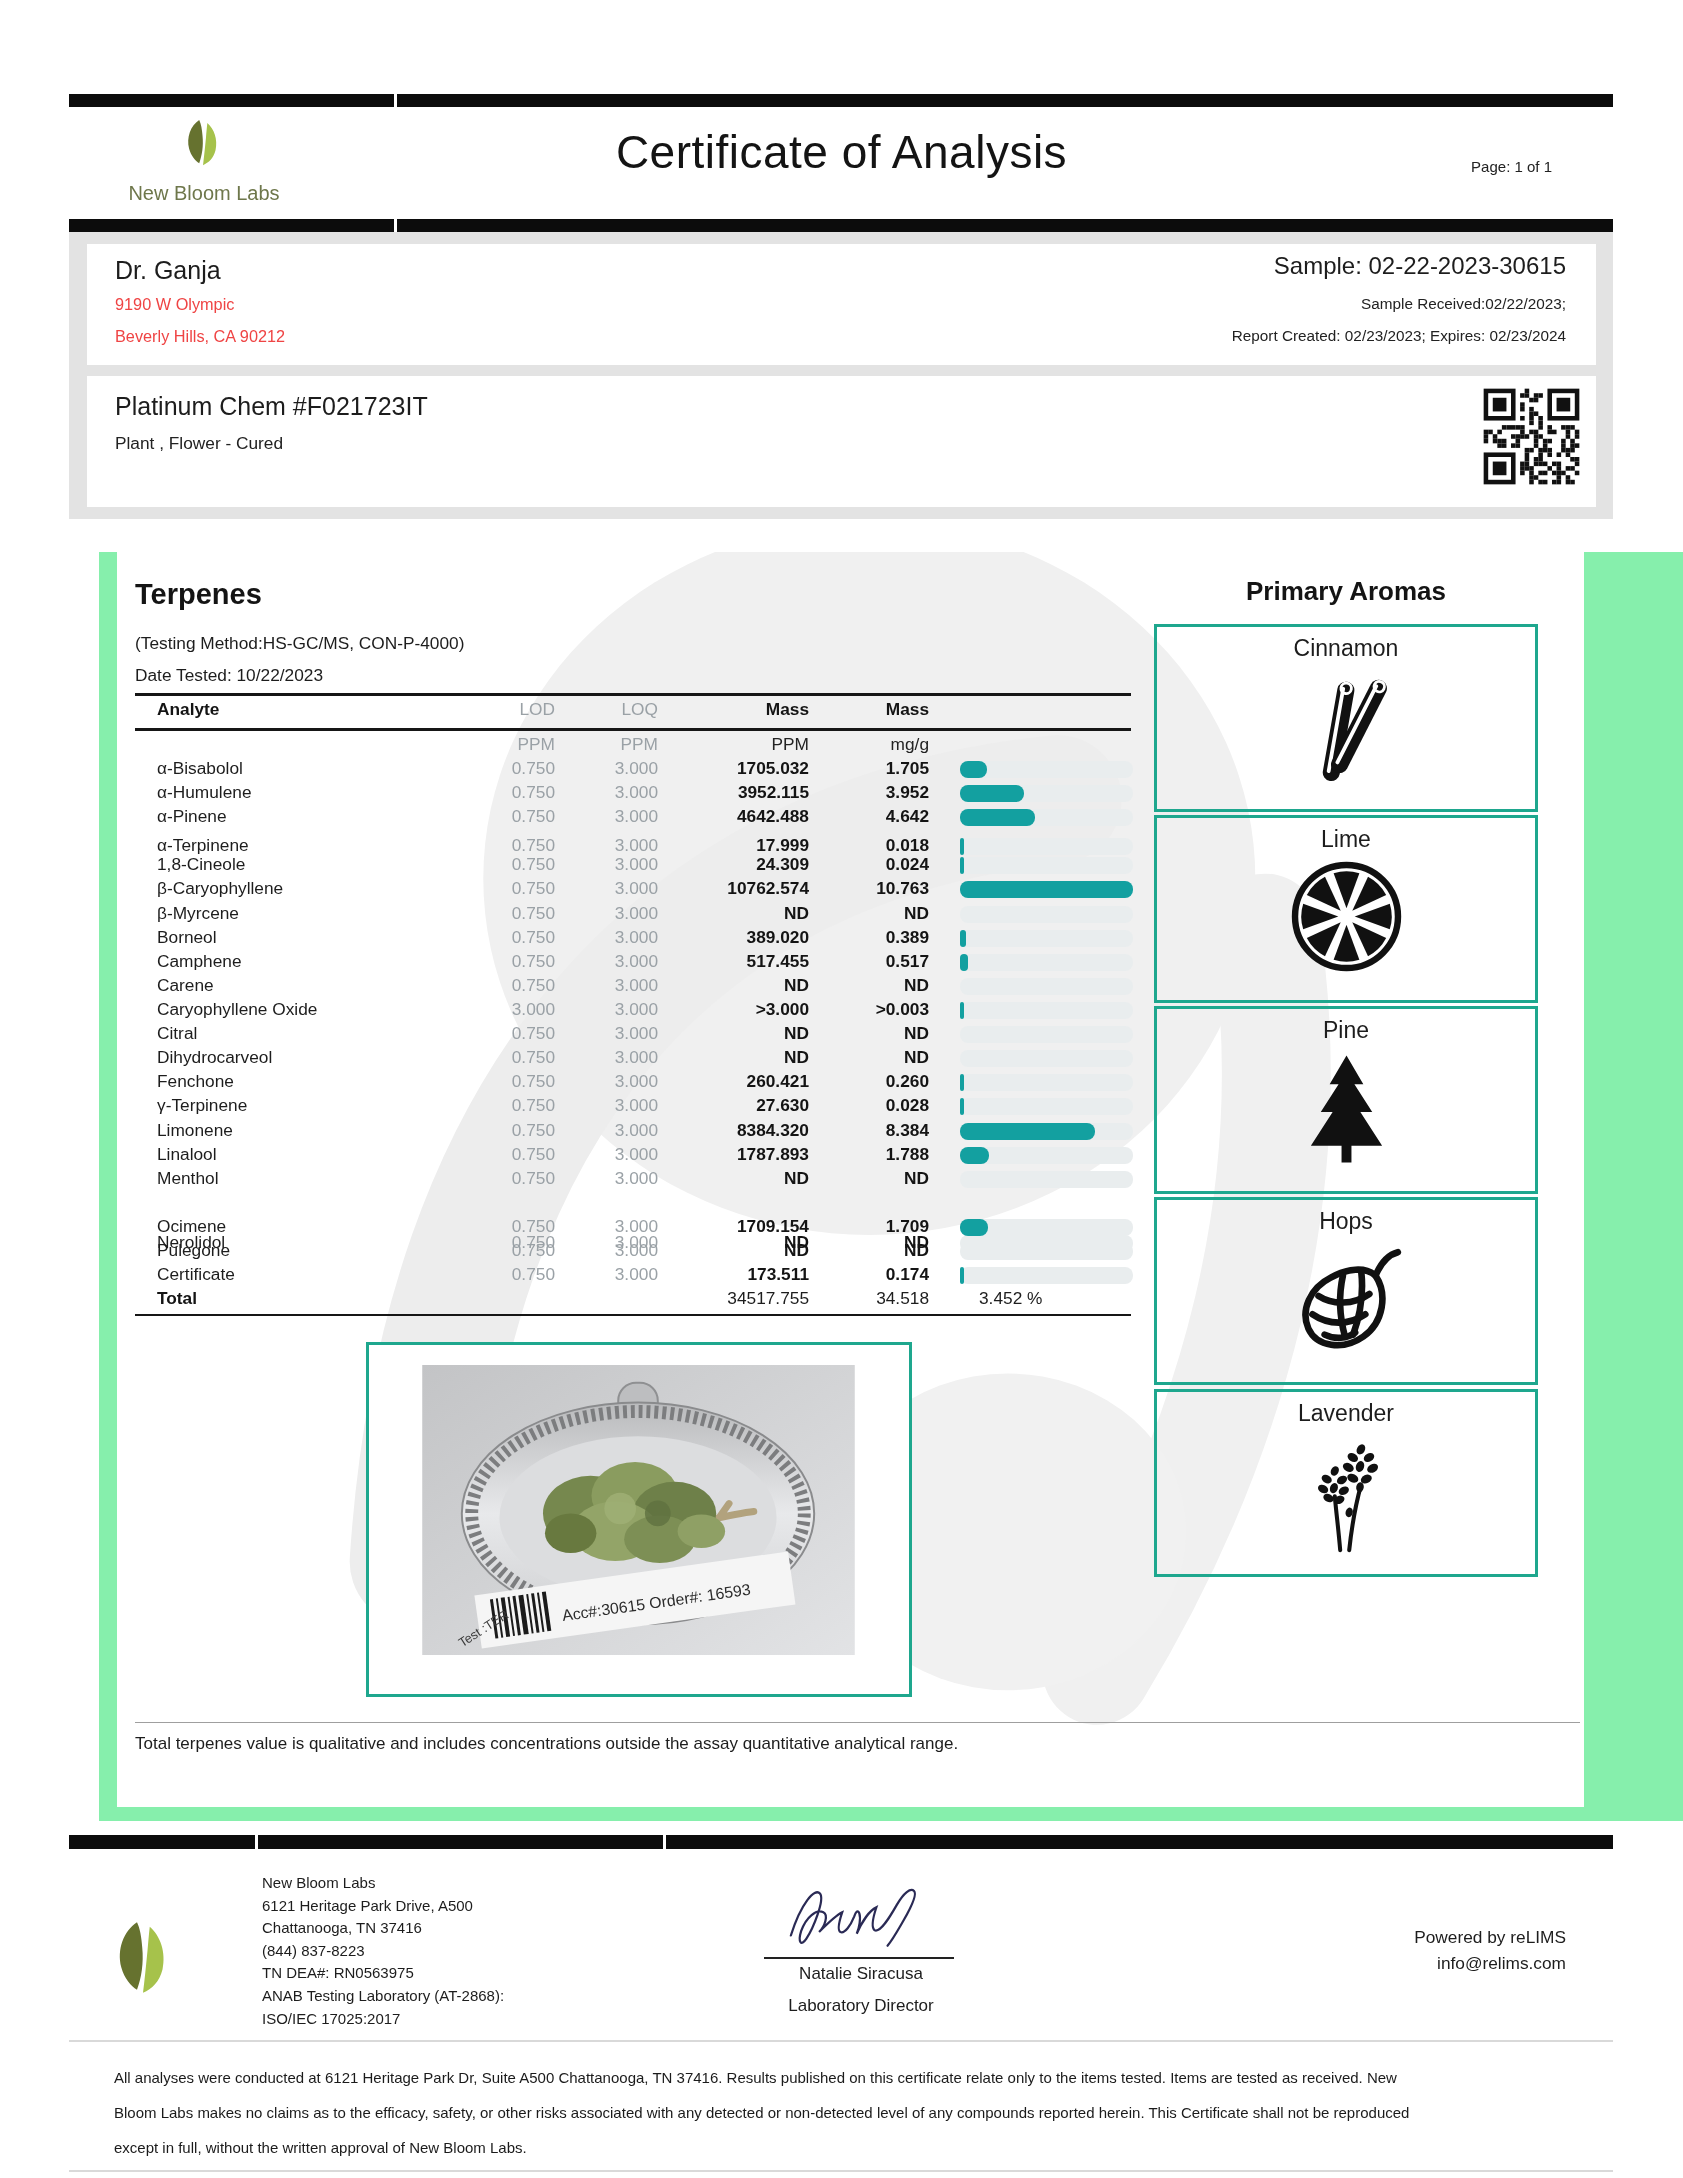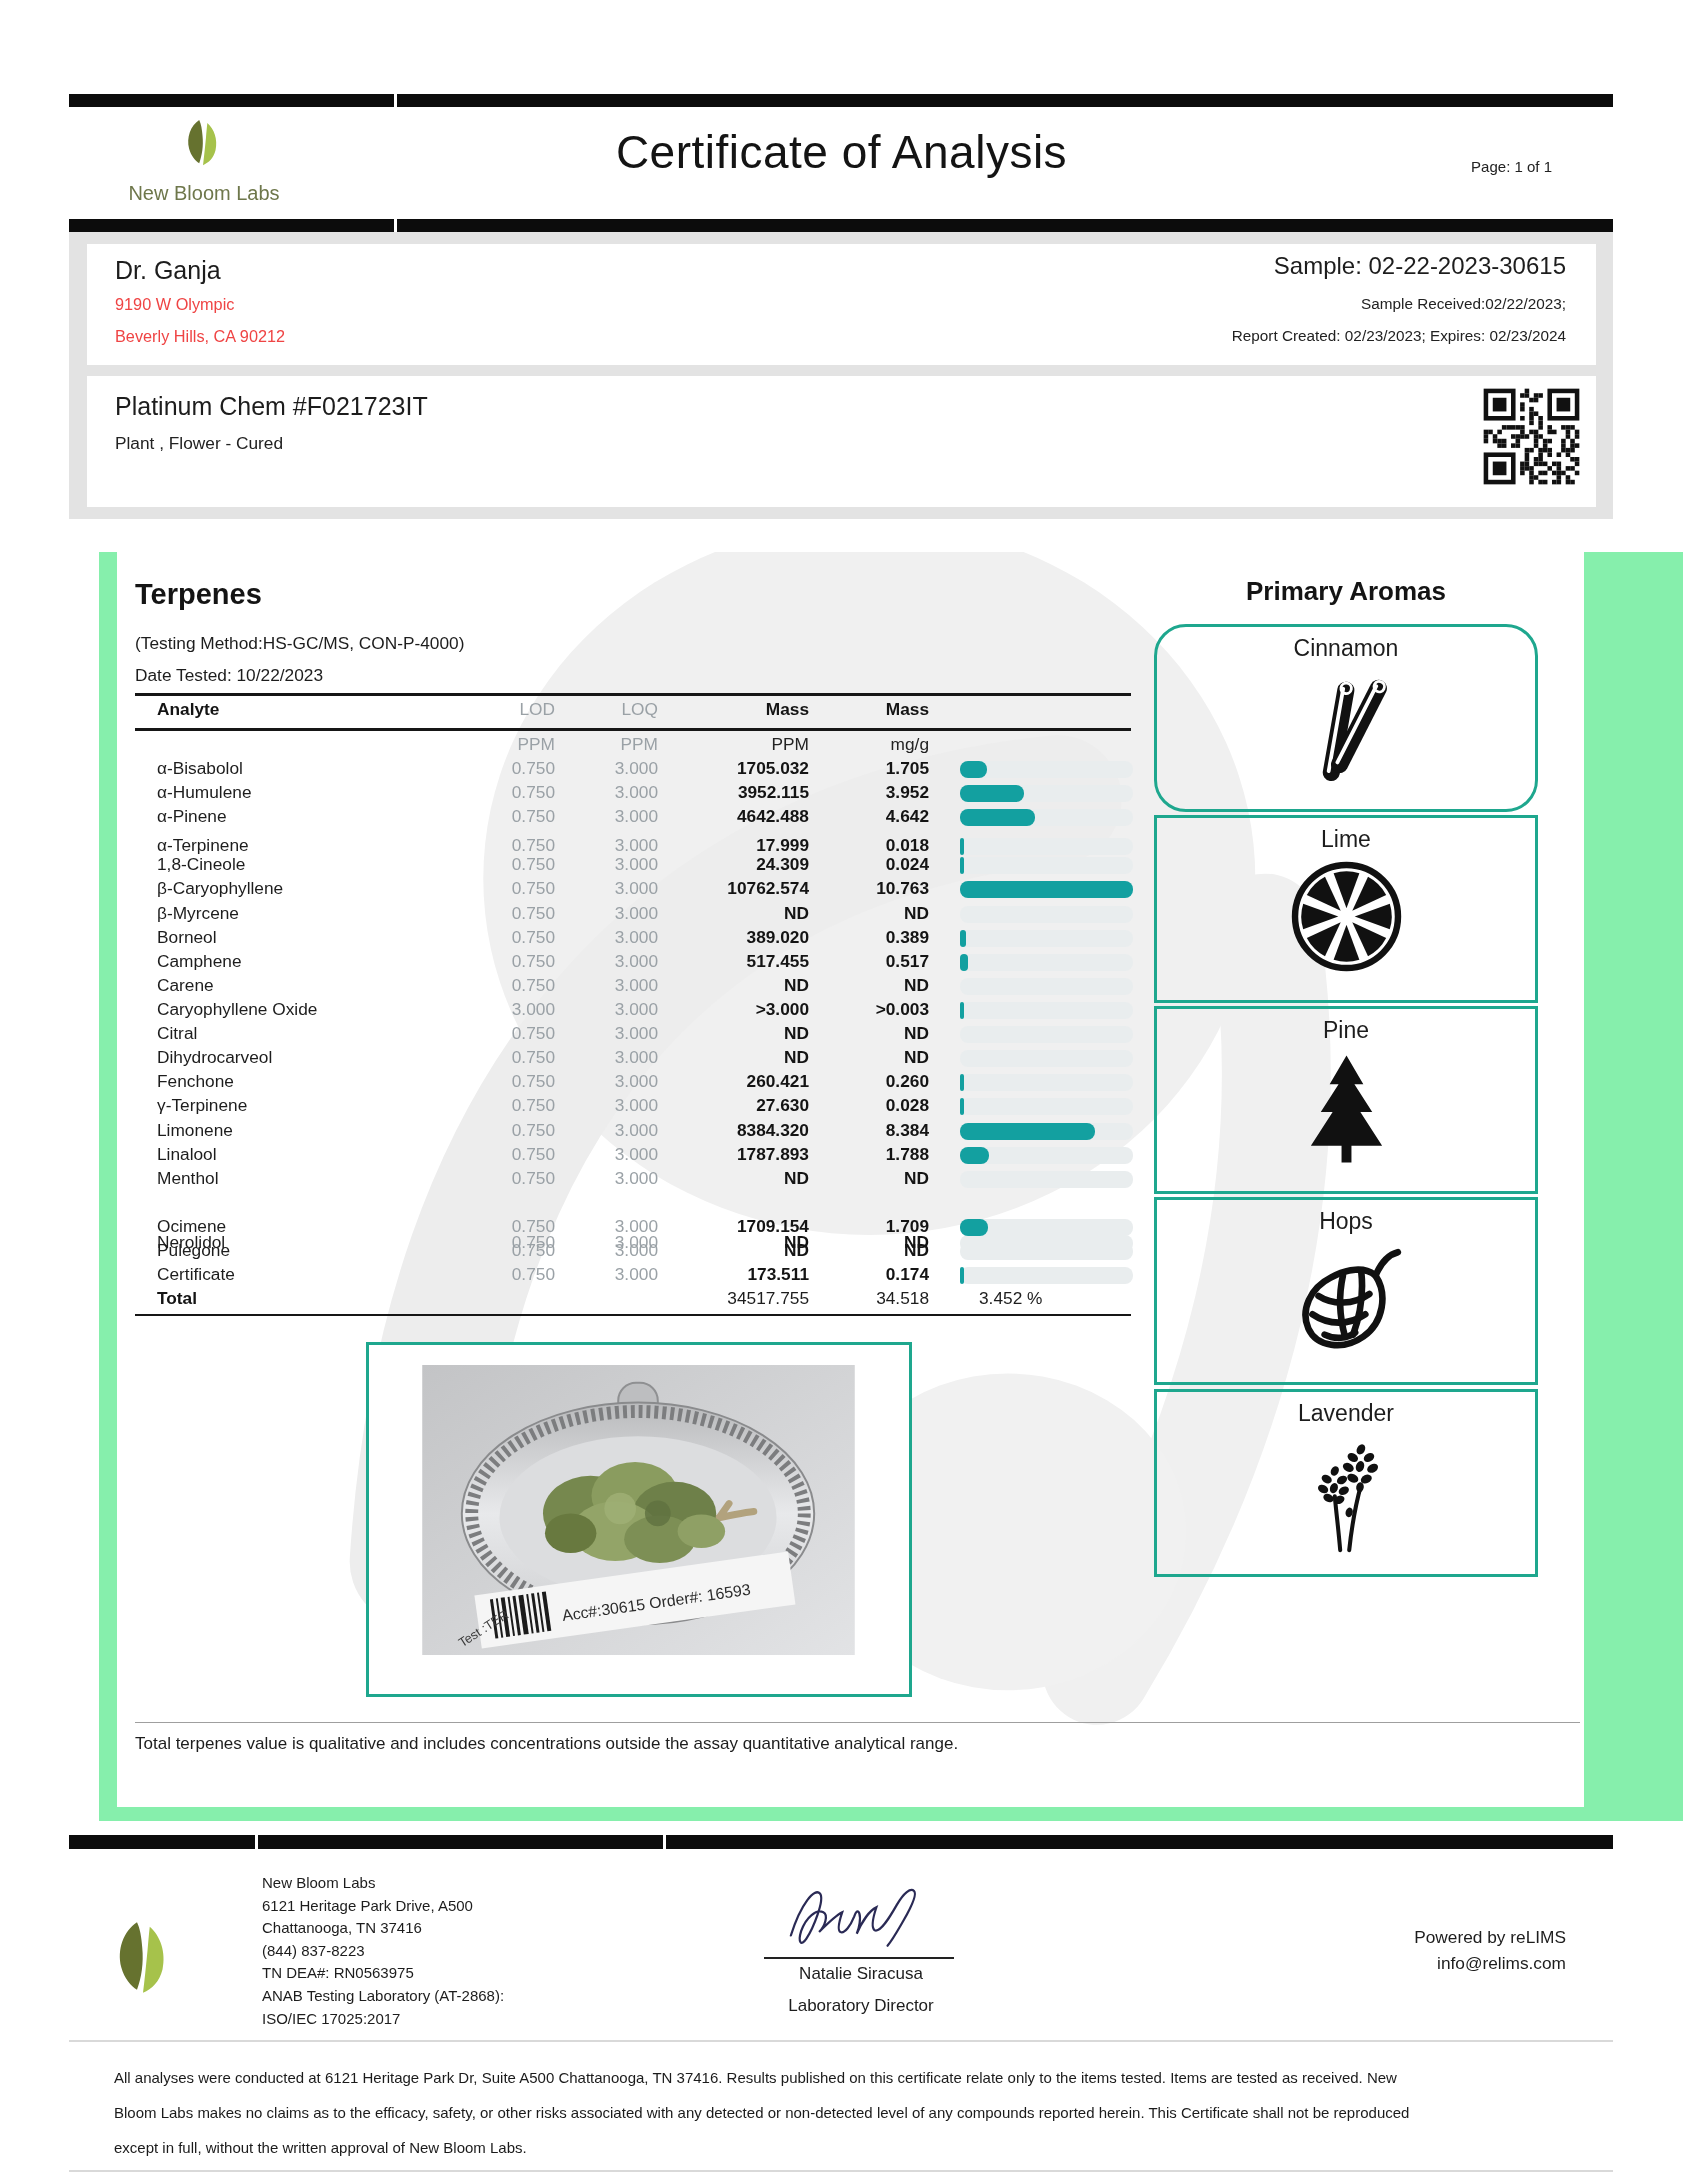--- a/index.html
+++ b/index.html
@@ -482,21 +482,21 @@
         <div class="trow total-row" style="top:736px;">
           <span class="c-analyte">Total</span>
           <span class="c-ppm" style="font-weight:normal;color:#1d1d1d;">34517.755</span>
           <span class="c-mgg" style="font-weight:normal;color:#1d1d1d;">34.518</span>
           <span style="left:862px;font-weight:normal;color:#1d1d1d;">3.452 %</span>
         </div>
         <div class="rule" style="top:762px;height:2px;"></div>
 
         <div class="aroma-title">Primary Aromas</div>
         <div id="aroma-list">
-            <div class="aroma-box" style="top: 72px; border-radius: 32px;">
+            <div class="aroma-box" style="top: 72px;">
     <div class="aroma-label">Cinnamon</div>
     <div class="aroma-ic">
                 <svg id="icon-cinnamon-sticks-icon" width="95" height="125" viewBox="0 0 100 130">
     <g transform="rotate(10 42 65)">
       <rect x="33" y="14" width="18" height="106" rx="9" fill="#111"></rect>
       <rect x="37" y="20" width="4" height="92" rx="2" fill="#fff"></rect>
       <circle cx="42" cy="21" r="5.5" fill="none" stroke="#fff" stroke-width="3"></circle>
     </g>
     <g transform="rotate(27 64 60)">
       <rect x="55" y="8" width="18" height="108" rx="9" fill="#111"></rect>

